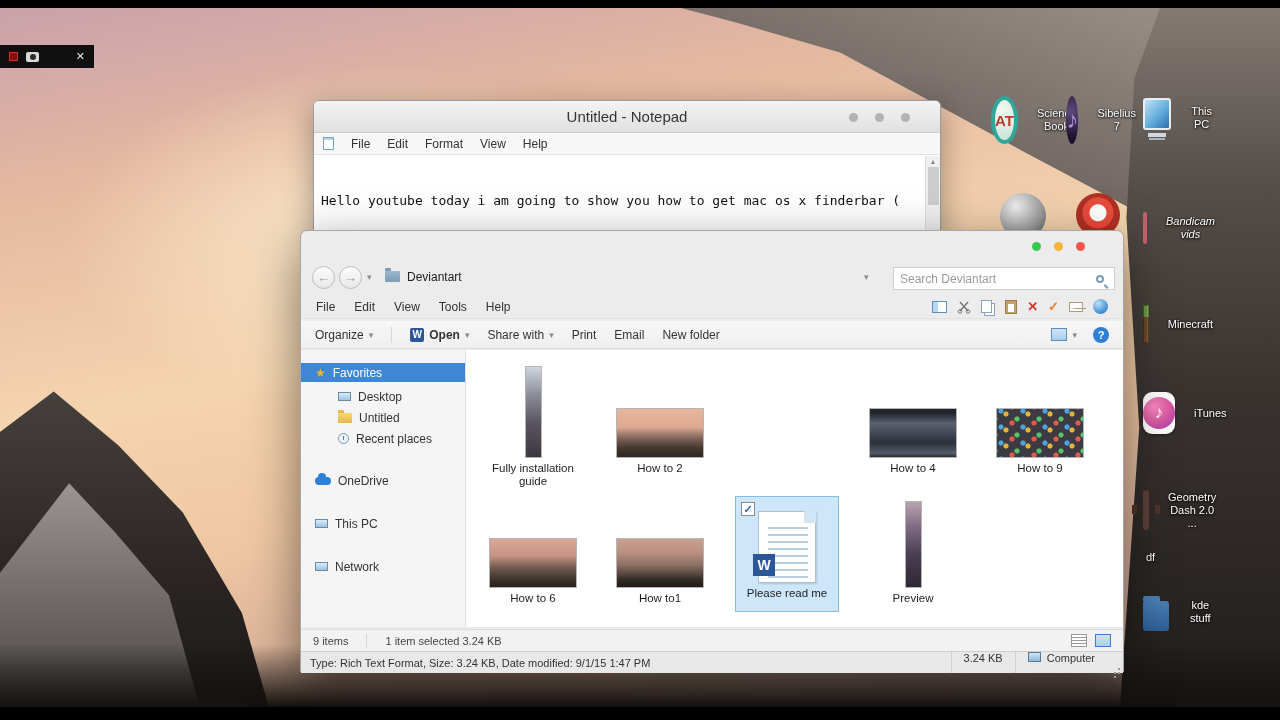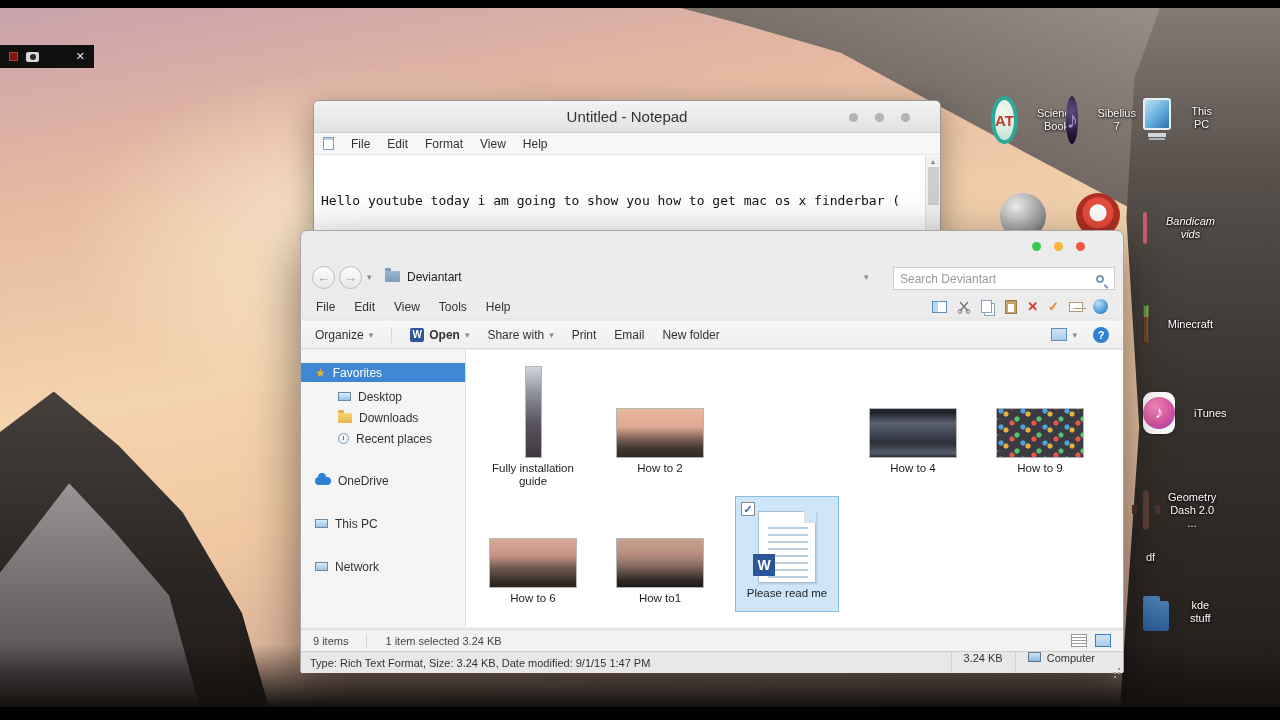--- a/index.html
+++ b/index.html
@@ -413,21 +413,21 @@
       <div class="side-item sel" style="top:13px;">
         <span class="ico-star">★</span>
         <span>Favorites</span>
       </div>
       <div class="side-item indent" style="top:37px;">
         <span class="mini-monitor"></span>
         <span>Desktop</span>
       </div>
       <div class="side-item indent" style="top:58px;">
         <span class="mini-folder"></span>
-        <span>Downloads</span>
+        <span>Untitled</span>
       </div>
       <div class="side-item indent" style="top:79px;">
         <span class="mini-clock"></span>
         <span>Recent places</span>
       </div>
       <div class="side-item" style="top:121px;">
         <span class="mini-cloud"></span>
         <span>OneDrive</span>
       </div>
       <div class="side-item" style="top:164px;">
@@ -479,20 +479,26 @@
         <div class="file-label">How to1</div>
       </div>
       <div class="file-tile sel-tile">
         <span class="checkbox">✓</span>
         <div class="icon-box">
           <div class="doc-ico">
             <span class="doc-w">W</span>
           </div>
         </div>
         <div class="file-label">Please read me</div>
+      </div>
+      <div class="file-tile" style="left:395px;top:146px;">
+        <div class="icon-box">
+            <div class="tall-shot preview"></div>
+          </div>
+        <div class="file-label">Preview</div>
       </div>
     </div>
   </div>
 
   <div class="statusbar">
     <span>9 items</span>
     <span class="sb-sep"></span>
     <span>1 item selected 3.24 KB</span>
     <div class="view-toggles">
       <span class="ico-list-view"></span>

